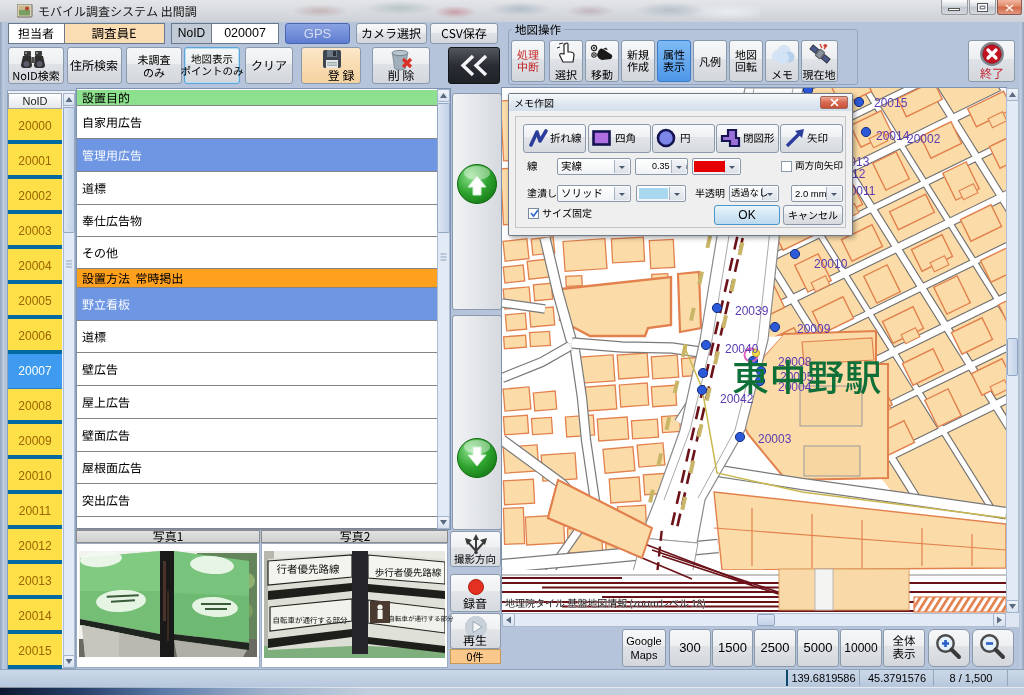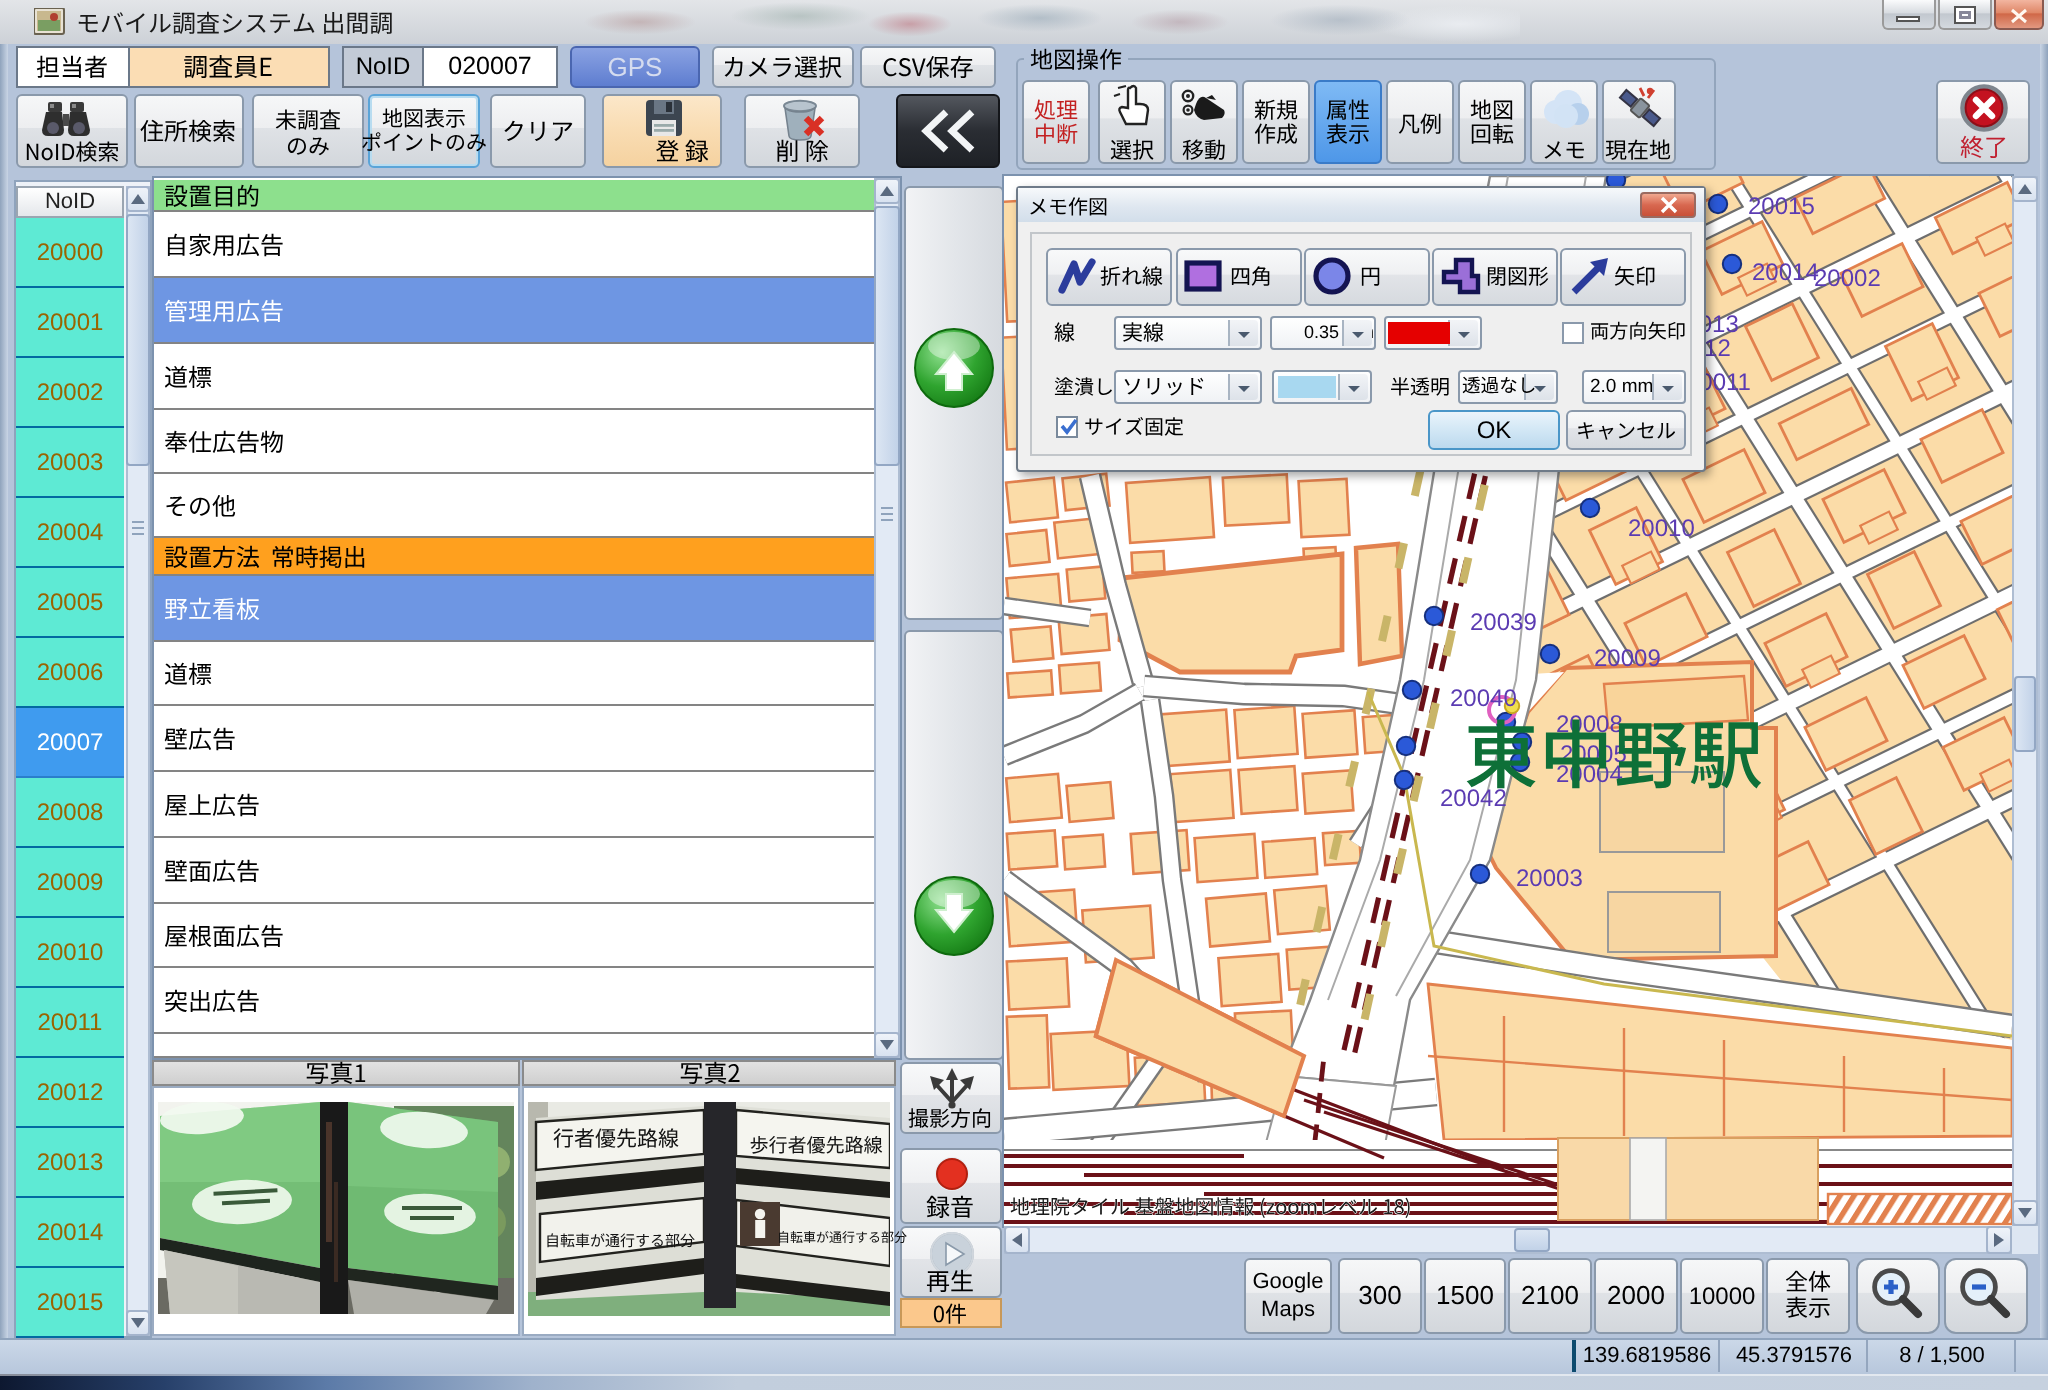--- a/index.html
+++ b/index.html
@@ -4,21 +4,21 @@
 body{font-family:"Liberation Sans",sans-serif;width:1024px;height:695px;overflow:hidden}
 #root{position:relative;width:1024px;height:695px;background:#B5C4DA;overflow:hidden}
 .abs{position:absolute}
 .b7{position:absolute;border:1px solid #8A99AB;border-radius:3px;
  background:linear-gradient(180deg,#F6F7F8 0%,#EDEEF0 45%,#DFE2E6 46%,#D3D7DC 100%)}
 .b7f{position:absolute;border:1px solid #5AA4D8;border-radius:3px;box-shadow:inset 0 0 0 1px #B8DCF0;
  background:linear-gradient(180deg,#F6F7F8 0%,#EDEEF0 45%,#DFE2E6 46%,#D3D7DC 100%)}
 .peach{background:linear-gradient(180deg,#FCE7C9 0%,#F9DCB2 50%,#F5D2A0 100%)!important}
 .cell{position:absolute;border:1px solid #6B7889;background:#FFF}
 .lbl{position:absolute;border:1px solid #6B7889;background:#C3CBD7}
-.orow{position:absolute;left:8px;width:54px;background:#5eead4;border-bottom:1px solid #0369a1;
+.orow{position:absolute;left:8px;width:54px;background:#fde047;border-bottom:4px solid #0369a1;
  color:#9A6400;font-size:12px;text-align:center;line-height:34px}
 .sb{position:absolute;background:#E2EAF5;border:1px solid #AEBDD2}
 .sbt{position:absolute;background:linear-gradient(90deg,#DCE6F3,#C2D2E8);border:1px solid #93A7C4;border-radius:2px}
 .sbb{position:absolute;background:linear-gradient(180deg,#EFF3F9,#D8E2F0);border:1px solid #A4B4CC;border-radius:2px}
 .lrow{position:absolute;left:77px;width:360px;background:#FFF;border-bottom:1px solid #848484}
 .mbtn{position:absolute;border:1px solid #8A99AB;border-radius:3px;
  background:linear-gradient(180deg,#F8F9FA 0%,#EFF0F2 45%,#E2E4E8 46%,#D6DADF 100%)}
 .combo{position:absolute;border:1px solid #8A99AB;background:linear-gradient(180deg,#FFF,#F0F2F5);border-radius:2px}
 .cary{position:absolute;right:1px;top:1px;bottom:1px;width:15px;border-left:1px solid #A8B4C2;
  background:linear-gradient(180deg,#F2F4F7,#DDE2E9);border-radius:0 2px 2px 0}
@@ -716,22 +716,22 @@
 <div class="sbt" style="left:1007px;top:338px;width:11px;height:38px"></div>
 <svg class="abs" style="left:1006px;top:88px" width="13" height="525">
  <path d="M6.5,4 L10,9 L3,9 Z" fill="#5A6A80"></path>
       <path d="M6.5,521 L10,516 L3,516 Z" fill="#5A6A80"></path>
 </svg>
 <div class="b7" style="left:622px;top:629px;width:44px;height:38px;font-size:11px;text-align:center;color:#000">
       <div style="margin-top:4px;line-height:14px">Google<br>Maps</div>
     </div>
     <div class="b7" style="left:669px;top:629px;width:42px;height:38px;font-size:13px;text-align:center;line-height:36px;color:#000">300</div>
     <div class="b7" style="left:712px;top:629px;width:41px;height:38px;font-size:13px;text-align:center;line-height:36px;color:#000">1500</div>
-    <div class="b7" style="left:754px;top:629px;width:42px;height:38px;font-size:13px;text-align:center;line-height:36px;color:#000">2100</div>
-    <div class="b7" style="left:797px;top:629px;width:42px;height:38px;font-size:13px;text-align:center;line-height:36px;color:#000">2000</div>
+    <div class="b7" style="left:754px;top:629px;width:42px;height:38px;font-size:13px;text-align:center;line-height:36px;color:#000">2500</div>
+    <div class="b7" style="left:797px;top:629px;width:42px;height:38px;font-size:13px;text-align:center;line-height:36px;color:#000">5000</div>
     <div class="b7" style="left:840px;top:629px;width:42px;height:38px;font-size:12px;text-align:center;line-height:36px;color:#000">10000</div>
     <div class="b7" style="left:883px;top:629px;width:42px;height:38px"></div>
 <div class="b7" style="left:928px;top:629px;width:42px;height:38px;border-radius:6px"></div>
 <svg class="abs" style="left:935px;top:633px" width="30" height="30" viewBox="0 0 30 30">
  <circle cx="10.5" cy="10.5" r="8.2" fill="#E4F0FA" stroke="#4A4A4A" stroke-width="2.4"></circle>
  <path d="M10.5,7 L10.5,14 M7,10.5 L14,10.5" stroke="#2A60C8" stroke-width="2.6"></path>
  <path d="M16.5,16.5 L24,24" stroke="#3A3A3A" stroke-width="4" stroke-linecap="round"></path>
 </svg>
 <div class="b7" style="left:972px;top:629px;width:42px;height:38px;border-radius:6px"></div>
 <svg class="abs" style="left:979px;top:633px" width="30" height="30" viewBox="0 0 30 30">

